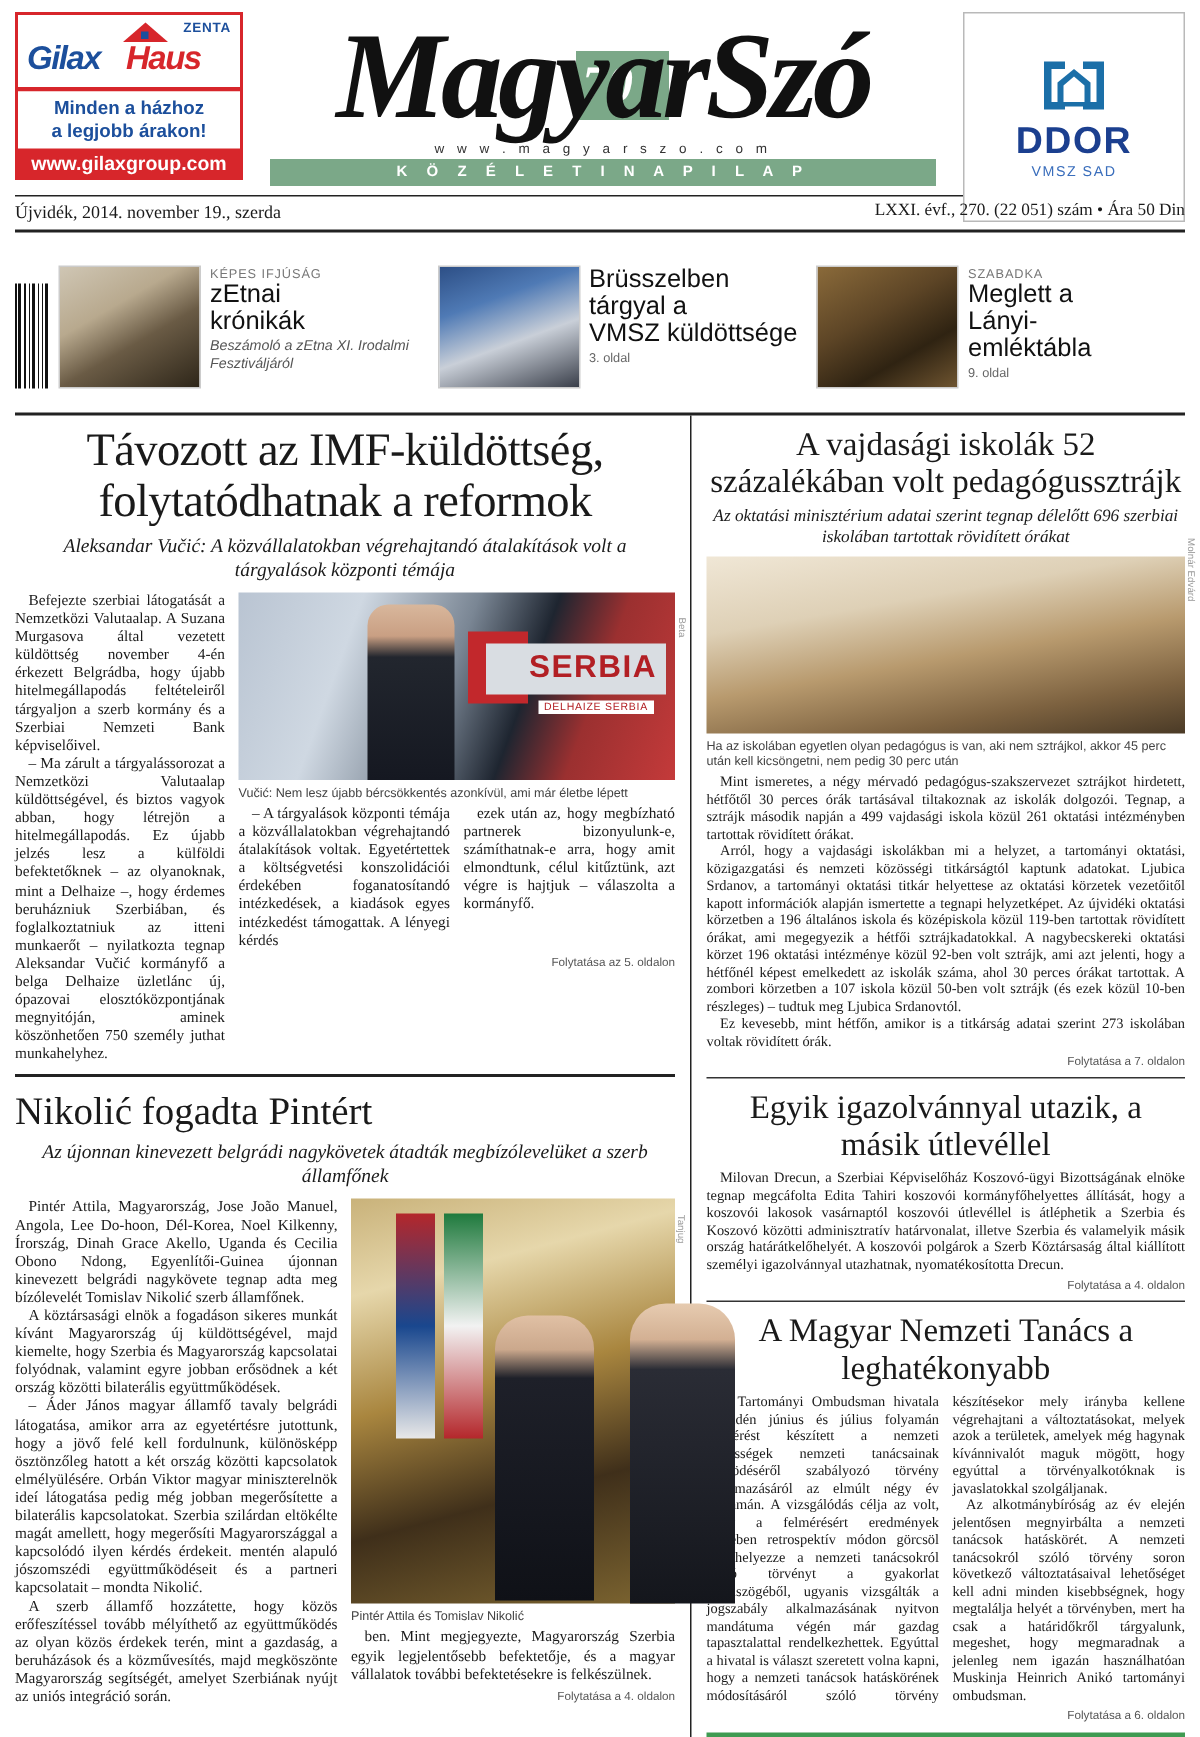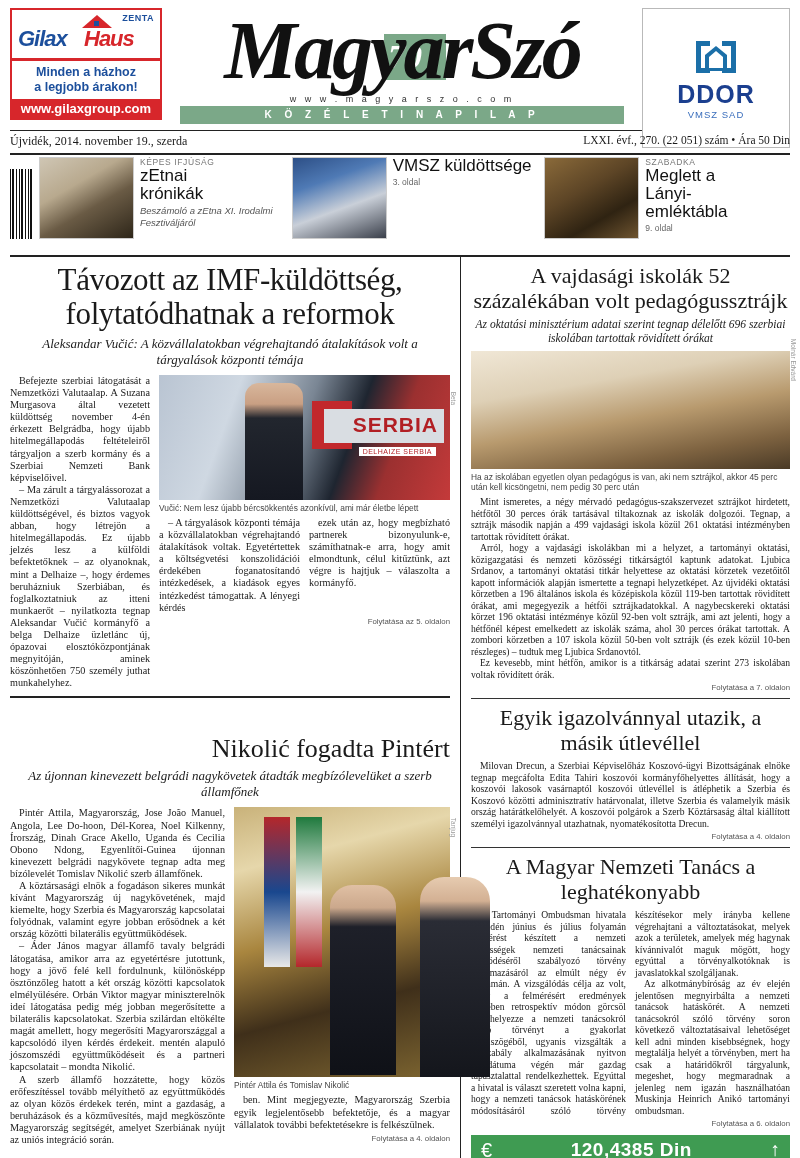--- a/index.html
+++ b/index.html
@@ -63,21 +63,21 @@
                color:#1b3f8f; letter-spacing:1px; line-height:26px;}
   .ddor-sub { font-family:"Liberation Sans",sans-serif; font-size:9.5px; color:#3a6ebc; letter-spacing:1px; margin-top:2px;}
 
   .headrule { border-top:1px solid #222; margin:2px 0 0 0; }
   .issueline { display:flex; justify-content:space-between; font-size:11.5px; padding:3px 0 4px; }
   .issueline .left { font-size:12px;text-align:right; }
   .issueline .right { font-size:11.5px; }
   .thickrule { border-top:2px solid #222; }
 
   
-  .teasers { display:flex; align-items:stretch; gap:7px; padding:2px 0 5px; height:100px; }
+  .teasers { display:flex; align-items:stretch; gap:7px; padding:22px 0 5px; height:120px; }
   .barcode { width:22px; display:flex; align-items:center; justify-content:center; }
   .barcode .bars { width:22px; height:70px;
     background: repeating-linear-gradient(90deg,#111 0 1px,#fff 1px 2px,#111 2px 4px,#fff 4px 6px,#111 6px 7px,#fff 7px 9px);
   }
   .teaser { display:flex; gap:6px; flex:1; align-items:flex-start; }
   .tphoto { width:95px; height:82px; border:1px solid #ccc; }
   .t-sax { background:linear-gradient(150deg,#cfc6b4 0%,#b8a98e 35%,#6a5b45 60%,#2e2619 100%); }
   .t-eu  { background:linear-gradient(160deg,#2d4f86 0%,#4f7ab5 30%,#c9cfd8 60%,#3a3f4a 100%); }
   .t-plaque { background:linear-gradient(150deg,#8a6a3a 0%,#5d4526 40%,#2f2312 70%,#6e5430 100%); }
   .tbody { flex:1; min-width:0; }
@@ -122,21 +122,21 @@
   .p-sum .flagred { position:absolute; left:30px; top:10px; width:26px; height:150px;
      background:linear-gradient(180deg,#b4272b 0%,#19478e 50%,#e8e8e8 100%); }
   .p-sum .flagg { position:absolute; left:62px; top:10px; width:26px; height:150px;
      background:linear-gradient(180deg,#1f7a3d 0%,#f2f2f2 50%,#b4272b 100%); }
   .p-sum .man1 { position:absolute; left:96px; top:78px; width:66px; height:190px;
      background:linear-gradient(180deg,#e0c0a4 0%,#cba88c 12%,#1e2029 22%,#0f1117 100%); border-radius:22px 22px 0 0;}
   .p-sum .man2 { position:absolute; left:186px; top:70px; width:70px; height:200px;
      background:linear-gradient(180deg,#e6cbb0 0%,#d3b093 12%,#2a2c35 22%,#14161c 100%); border-radius:24px 24px 0 0;}
 
   .sec-hl { font-family:"Liberation Serif",serif; font-size:26px; line-height:30px;
-    text-align:right; font-weight:normal; padding:8px 0 0;margin-top:28px; }
+    text-align:left; font-weight:normal; padding:8px 0 0; }
   .sec-sub { font-family:"Liberation Serif",serif; font-style:italic; font-size:13px;
     line-height:16px; text-align:center; padding:4px 10px 7px; }
   .r-hl { font-family:"Liberation Serif",serif; font-size:22px; line-height:25px;
     text-align:center; font-weight:normal; padding:6px 0 0; }
   .r-sub { font-family:"Liberation Serif",serif; font-style:italic; font-size:11.5px;
     line-height:14px; text-align:center; padding:4px 4px 6px; }
   .r-body { font-size:9.6px; line-height:11.5px; text-align:justify; }
   .r-body p { text-indent:9px; }
   .contd { font-family:"Liberation Sans",sans-serif; font-size:7.8px; color:#555;
     text-align:right; padding-top:3px; }
@@ -221,20 +221,21 @@
         <div class="tkicker">KÉPES IFJÚSÁG</div>
         <div class="ttitle">zEtnai</div>
         <div class="ttitle">krónikák</div>
         <div class="tlead">Beszámoló a zEtna XI. Irodalmi Fesztiváljáról</div>
       </div>
     </div>
 
     <div class="teaser">
       <div class="tphoto t-eu"></div>
       <div class="tbody">
+        <div class="ttitle">Brüsszelben tárgyal a</div>
         <div class="ttitle">VMSZ küldöttsége</div>
         <div class="tpage">3. oldal</div>
       </div>
     </div>
 
     <div class="teaser">
       <div class="tphoto t-plaque"></div>
       <div class="tbody">
         <div class="tkicker">SZABADKA</div>
         <div class="ttitle">Meglett a</div>
@@ -281,21 +282,21 @@
       </div>
 
       <div class="hr-mid"></div>
 
       <h2 class="sec-hl">Nikolić fogadta Pintért</h2>
       <div class="sec-sub">Az újonnan kinevezett belgrádi nagykövetek átadták megbízólevelüket a szerb államfőnek</div>
 
       <div style="display:flex; gap:9px;">
         <div style="width:215px;" class="art-body">
           <p>Pintér Attila, Magyarország, Jose João Manuel, Angola, Lee Do-hoon, Dél-Korea, Noel Kilkenny, Írország, Dinah Grace Akello, Uganda és Cecilia Obono Ndong, Egyenlítői-Guinea újonnan kinevezett belgrádi nagykövete tegnap adta meg bízólevelét Tomislav Nikolić szerb államfőnek.</p>
-          <p>A köztársasági elnök a fogadáson sikeres munkát kívánt Magyarország új nagykövetének, majd kiemelte, hogy Szerbia és Magyarország kapcsolatai folyódnak, valamint egyre jobban erősödnek a két ország közötti bilaterális együttműködések.</p>
+          <p>A köztársasági elnök a fogadáson sikeres munkát kívánt Magyarország új küldöttségével, majd kiemelte, hogy Szerbia és Magyarország kapcsolatai folyódnak, valamint egyre jobban erősödnek a két ország közötti bilaterális együttműködések.</p>
           <p>– Áder János magyar államfő tavaly belgrádi látogatása, amikor arra az egyetértésre jutottunk, hogy a jövő felé kell fordulnunk, különösképp ösztönzőleg hatott a két ország közötti kapcsolatok elmélyülésére. Orbán Viktor magyar miniszterelnök ideí látogatása pedig még jobban megerősítette a bilaterális kapcsolatokat. Szerbia szilárdan eltökélte magát amellett, hogy megerősíti Magyarországgal a kapcsolódó ilyen kérdés érdekeit. mentén alapuló jószomszédi együttműködéseit és a partneri kapcsolatait – mondta Nikolić.</p>
           <p>A szerb államfő hozzátette, hogy közös erőfeszítéssel tovább mélyíthető az együttműködés az olyan közös érdekek terén, mint a gazdaság, a beruházások és a közművesítés, majd megköszönte Magyarország segítségét, amelyet Szerbiának nyújt az uniós integráció során.</p>
 
         </div>
         <div style="flex:1; position:relative;">
           <div class="photo p-sum">
             <div class="flagred"></div>
             <div class="flagg"></div>
             <div class="man1"></div>
             <div class="man2"></div>

